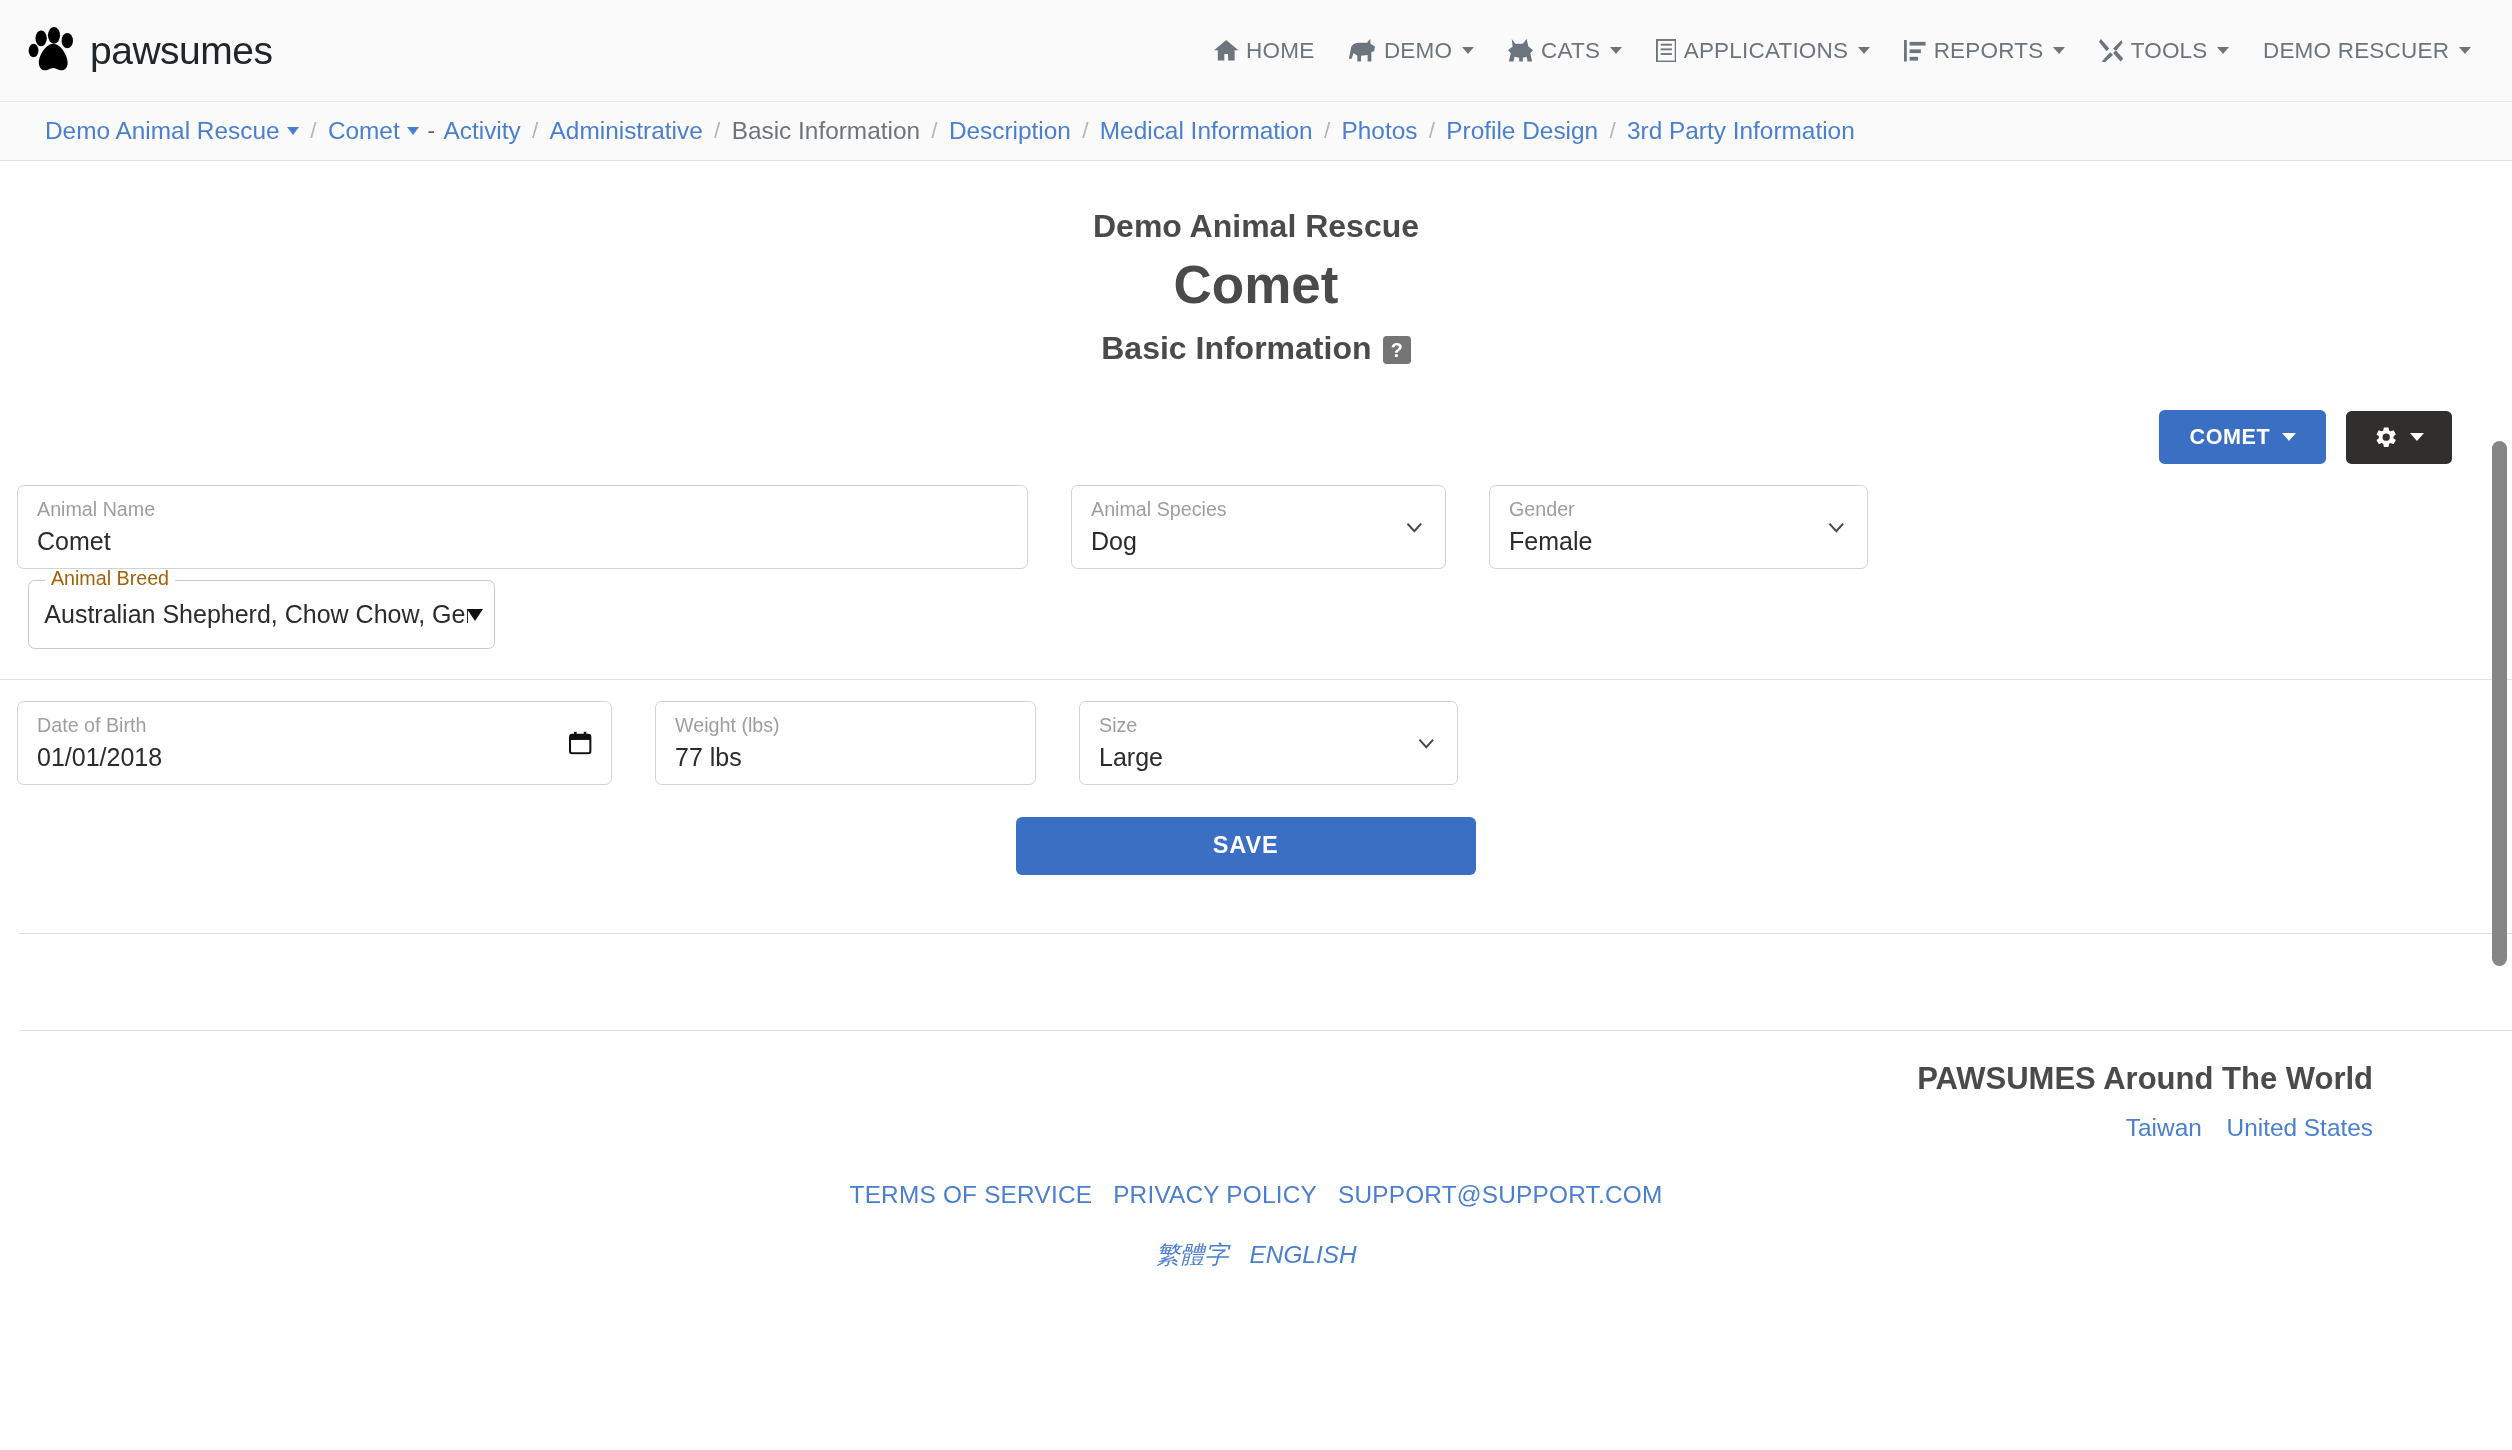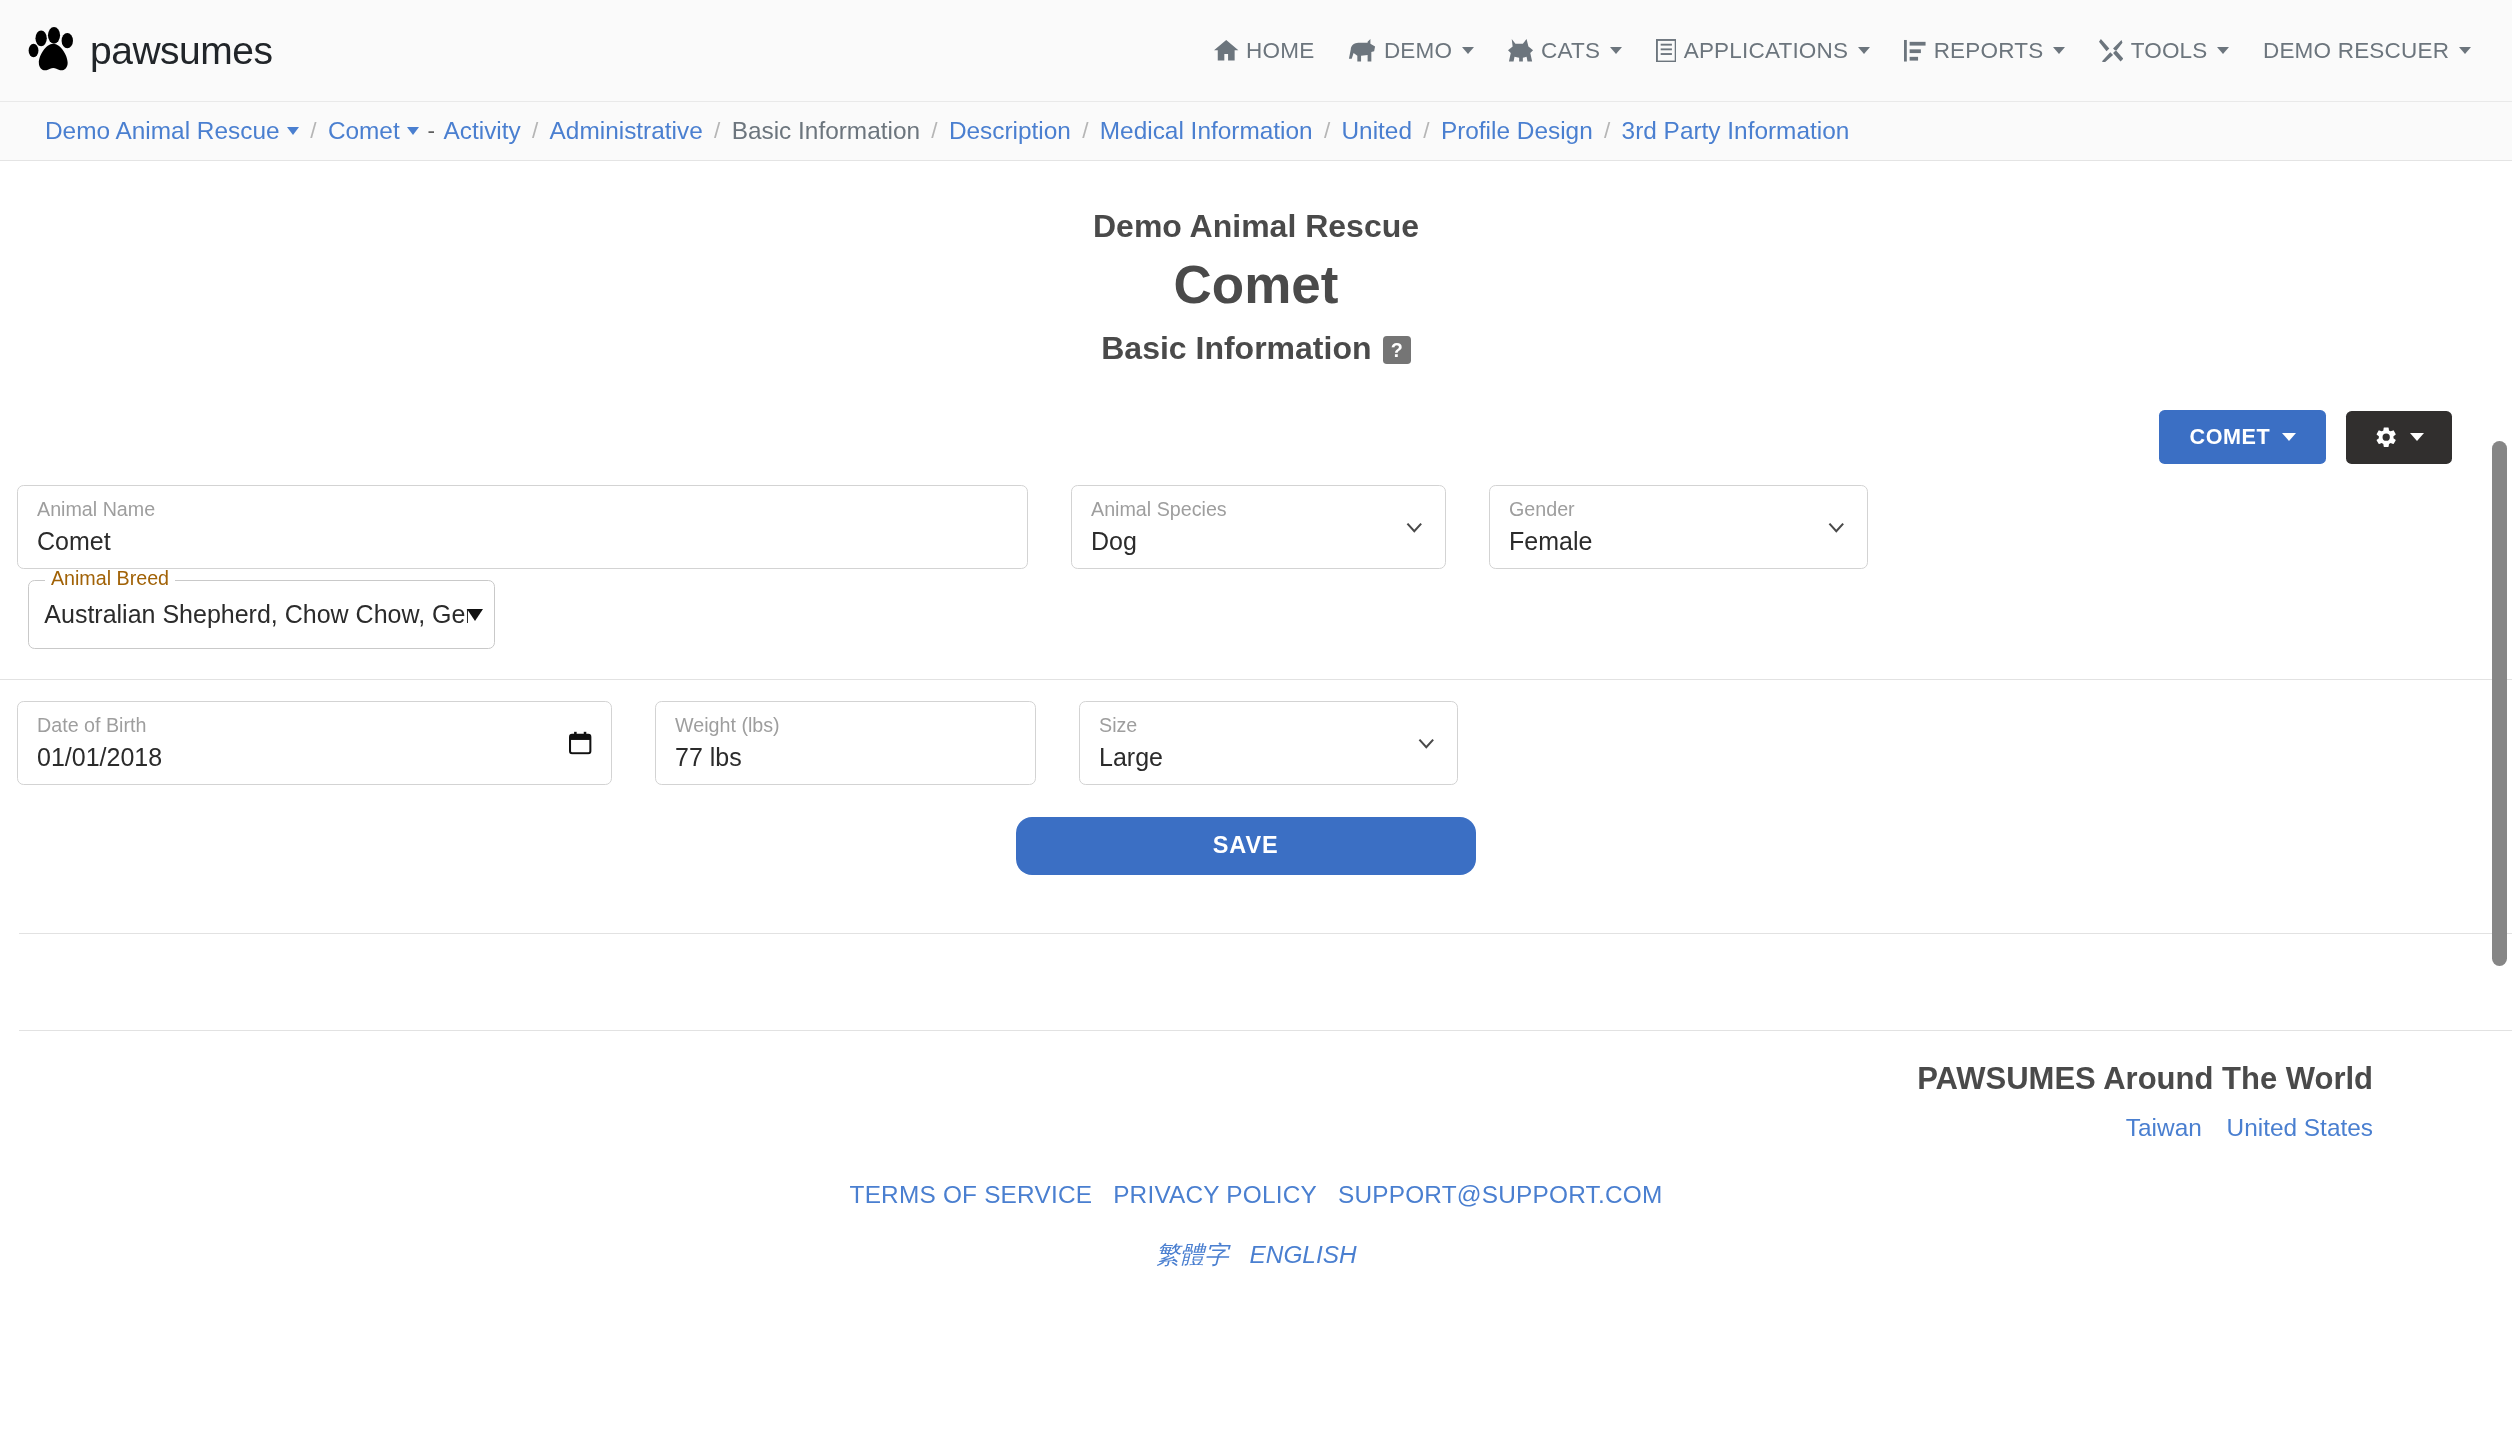--- a/index.html
+++ b/index.html
@@ -277,21 +277,21 @@
   .save-row {
     display: flex;
     justify-content: center;
     padding-top: 32px;
     padding-right: 20.6px;
   }
   .btn-save {
     background: #3b6fc4;
     color: #fff;
     border: none;
-    border-radius: 16px;
+    border-radius: 6px;
     width: 460px;
     height: 58px;
     font-size: 23.5px;
     font-weight: bold;
     letter-spacing: 0.9px;
     cursor: pointer;
     font-family: inherit;
   }
 
   
@@ -478,21 +478,21 @@
   <span class="crumb-sep">/</span>
   <a class="crumb" href="#">
       <span>Description</span>
     </a>
   <span class="crumb-sep">/</span>
   <a class="crumb" href="#">
       <span>Medical Information</span>
     </a>
   <span class="crumb-sep">/</span>
   <a class="crumb" href="#">
-      <span>United</span>
+      <span>Photos</span>
     </a>
   <span class="crumb-sep">/</span>
   <a class="crumb" href="#">
       <span>Profile Design</span>
     </a>
   <span class="crumb-sep">/</span>
   <a class="crumb" href="#">
       <span>3rd Party Information</span>
     </a>
 </div>

